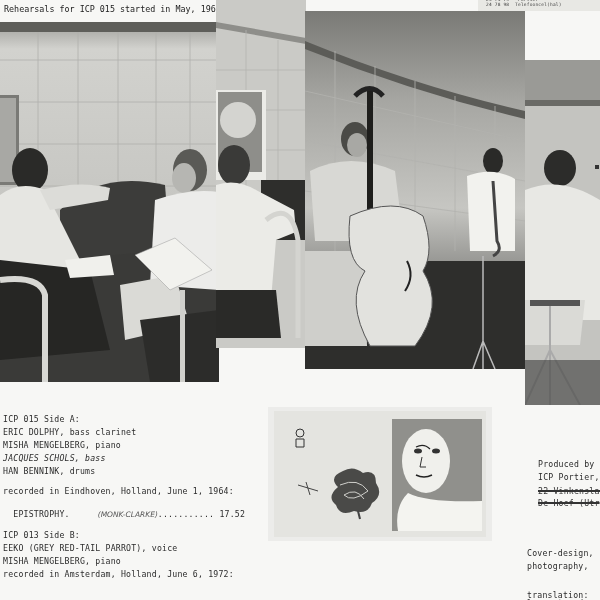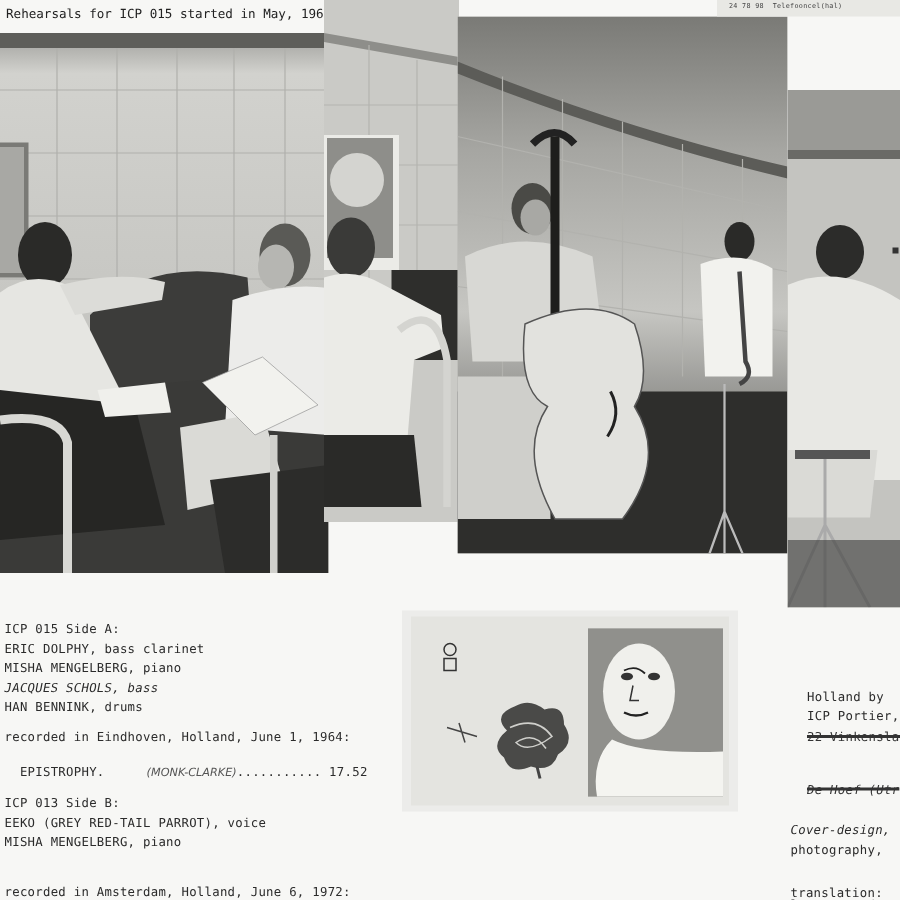--- a/index.html
+++ b/index.html
@@ -180,27 +180,27 @@
 <div class="txt" style="left:3px;top:466px;">HAN BENNINK, drums</div>
 <div class="txt" style="left:3px;top:486px;text-align:center;">recorded in Eindhoven, Holland, June 1, 1964:</div>
 
 <div class="txt" style="left:3px;top:498px;">
   <span>EPISTROPHY.</span><span class="hand">(MONK-CLARKE)</span><span>...........</span> <span>17.52</span>
 </div>
 
 <div class="txt" style="left:3px;top:530px;">ICP 013 Side B:</div>
 <div class="txt" style="left:3px;top:543px;">EEKO (GREY RED-TAIL PARROT), voice</div>
 <div class="txt" style="left:3px;top:556px;">MISHA MENGELBERG, piano</div>
-<div class="txt" style="left:3px;top:589px;">recorded in Amsterdam, Holland, June 6, 1972:</div>
+<div class="txt" style="left:3px;top:569px;">recorded in Amsterdam, Holland, June 6, 1972:</div>
 
 <div class="txt" style="left:3px;top:588px;">
   <span>INSTANT COMPOSITION 5/VI/'72</span><span> ............</span><span>2.00</span>
 </div>
 
-<div class="txt" style="left:538px;top:459px;">Holland by</div>
+<div class="txt" style="left:538px;top:459px;">Produced by</div>
 <div class="txt" style="left:538px;top:472px;">ICP Portier,</div>
 <div class="txt strike" style="left:538px;top:486px;">22 Vinkenslag</div>
-<div class="txt strike" style="left:538px;top:521px;font-style:italic;">De Hoef (Utr</div>
-
-<div class="txt" style="left:527px;top:548px;font-style:italic;">Cover-design,</div>
+<div class="txt strike" style="left:538px;top:498px;">De Hoef (Utr</div>
+
+<div class="txt" style="left:527px;top:548px;">Cover-design,</div>
 <div class="txt" style="left:527px;top:561px;">photography,</div>
 <div class="txt" style="left:527px;top:598px;text-align:right;">lay-out and</div>
 <div class="txt" style="left:527px;top:590px;">translation:</div>
 
 </body></html>

